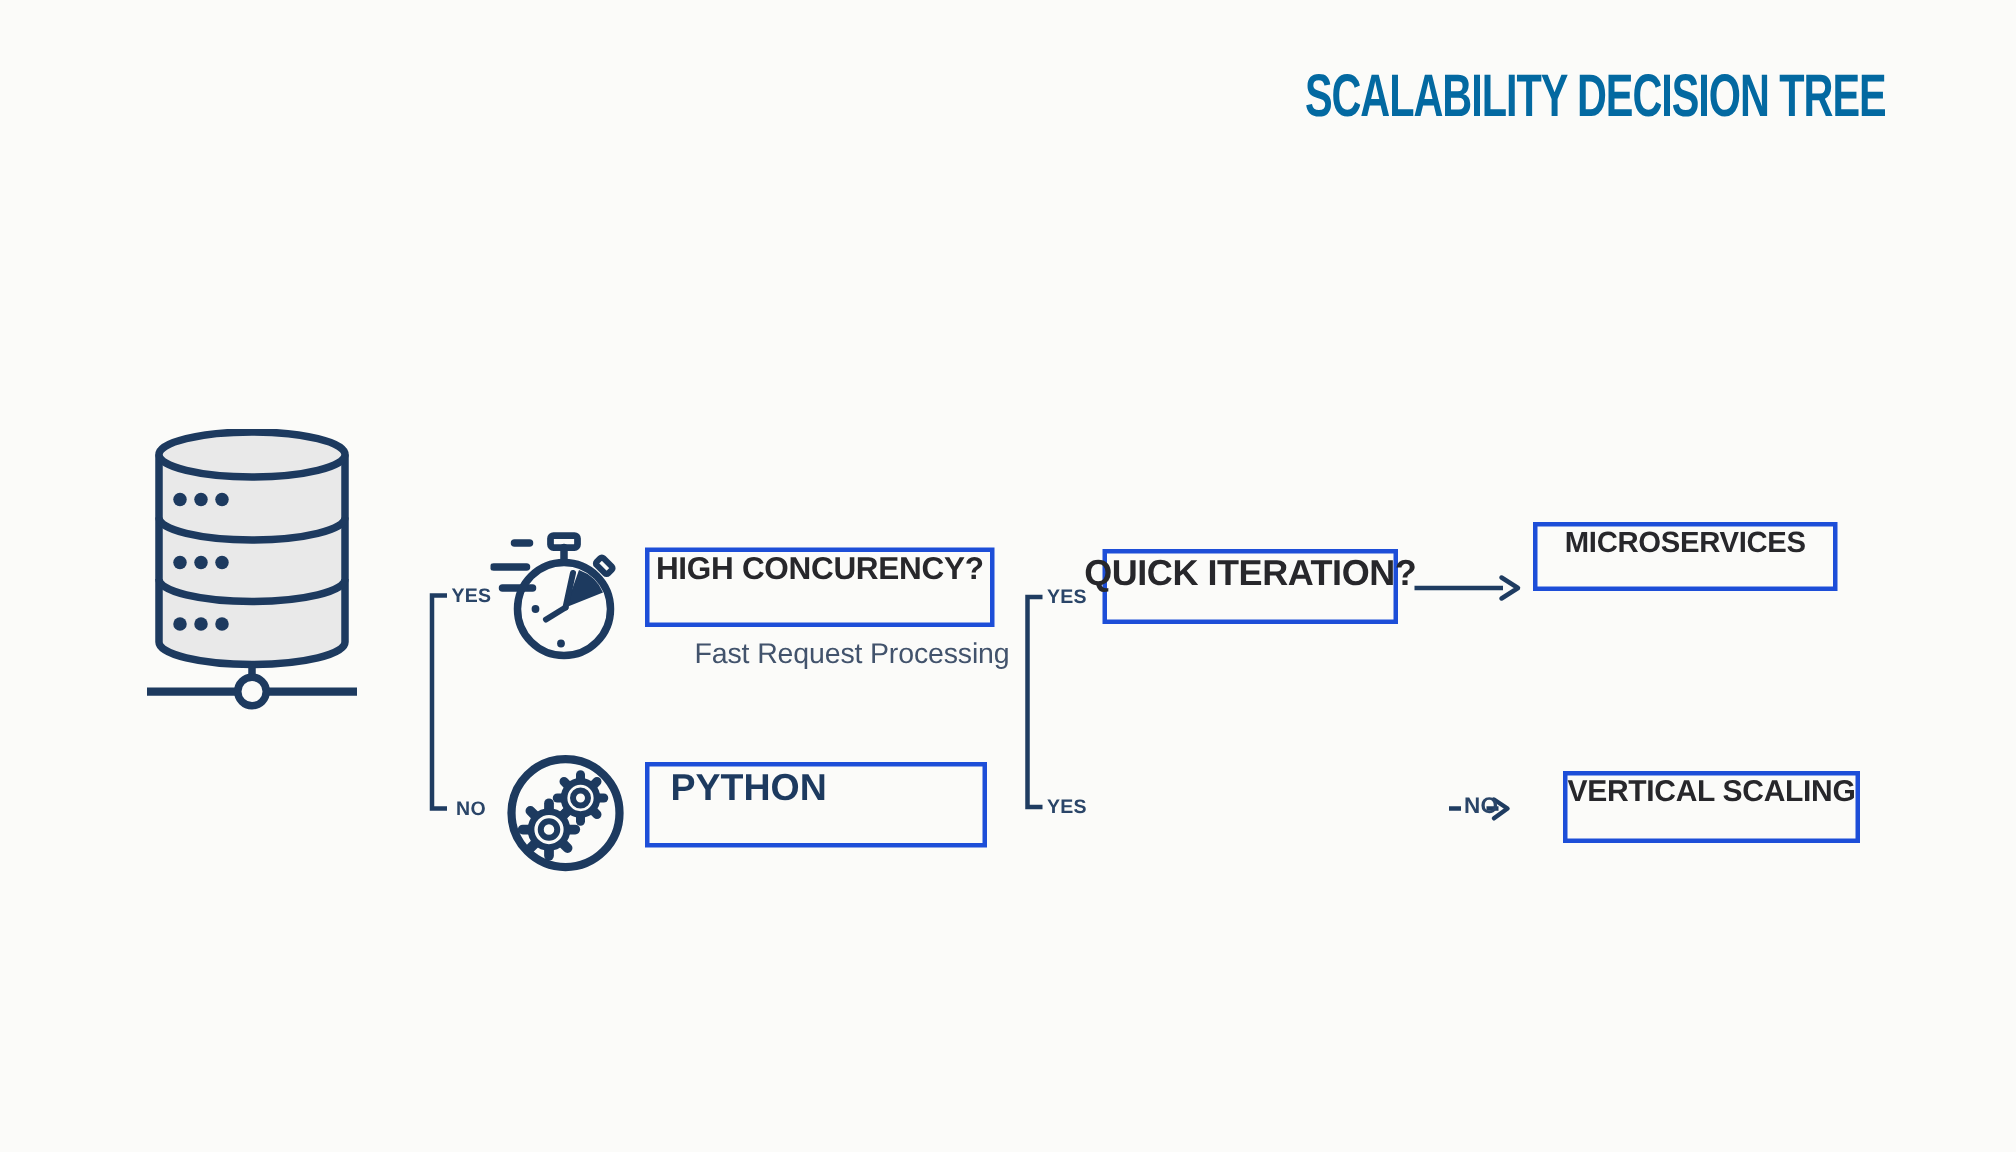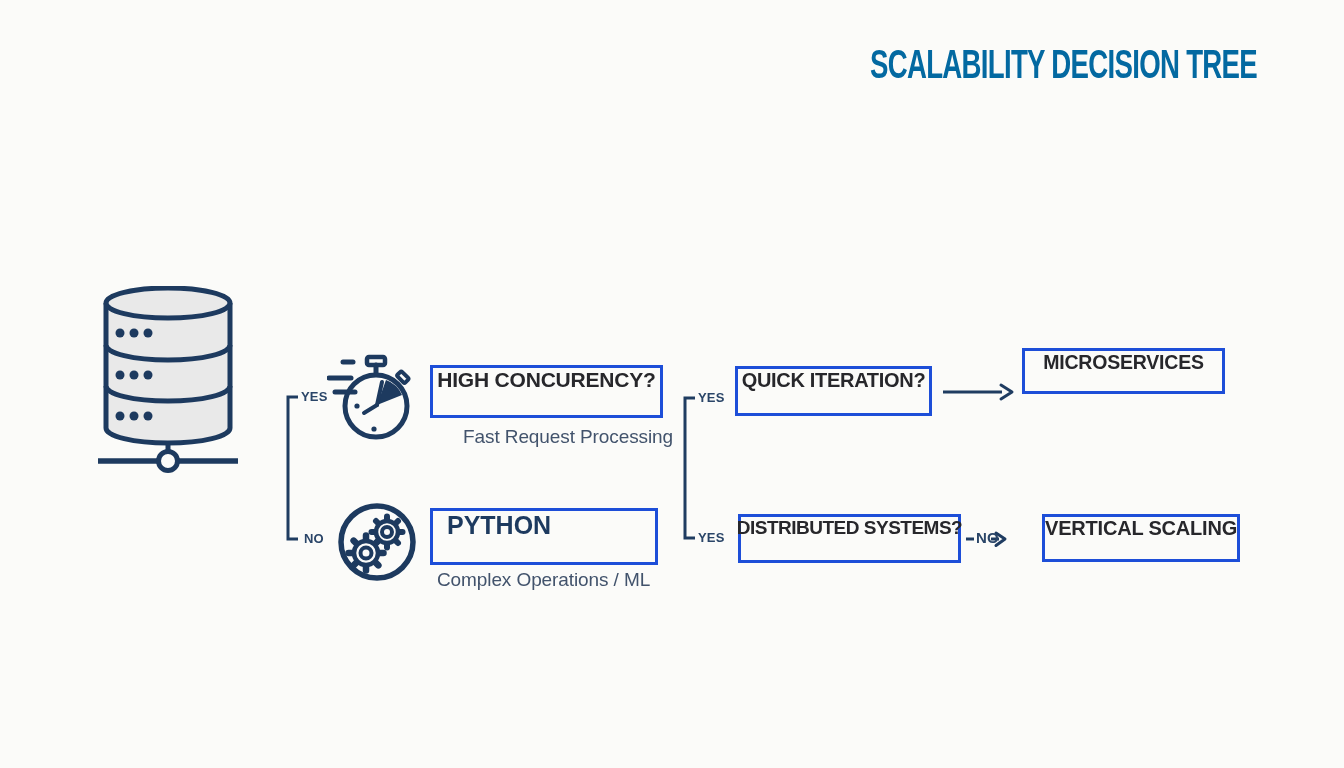--- a/index.html
+++ b/index.html
@@ -43,21 +43,21 @@
     display:flex;align-items:flex-start;justify-content:center;
     box-sizing:border-box;
     white-space:nowrap;
   }
   .node-label{
     color:#27272b;
     font-weight:700;
     letter-spacing:-0.2px;
   }
   .lbl-hc{font-size:21px;}
-  .lbl-qi{font-size:20px;letter-spacing:-0.3px;}
+  .lbl-qi{font-size:24px;letter-spacing:-0.3px;}
   .lbl-ms{font-size:19.5px;}
   .lbl-ds{font-size:19px;letter-spacing:-0.5px;}
   .lbl-vs{font-size:20px;letter-spacing:-0.2px;}
   .node-box.align-left{justify-content:flex-start;padding-left:14px;}
   .lbl-py{color:#1d3a5f;font-size:25px;letter-spacing:0;}
   .node-subtitle{
     position:absolute;
     color:#42536c;
     font-size:19px;font-weight:400;line-height:22px;
     letter-spacing:-0.1px;
@@ -171,36 +171,32 @@
       <path d="M29,40 L29,33.5"></path>
         <path d="M36.8,43.2 L41.4,38.6"></path>
     </g>
     <circle cx="29" cy="51" r="12" fill="#fbfbf9" stroke="#1d3a5f" stroke-width="4.5"></circle>
     <circle cx="29" cy="51" r="5.5" fill="#fbfbf9" stroke="#1d3a5f" stroke-width="4"></circle>
   </svg>
 
   <div class="node-box align-left" style="left:430px;top:508px;width:228px;height:57px;">
     <span class="node-label lbl-py">PYTHON</span>
   </div>
-  <div class="node-subtitle" style="left:437px;top:569px;">Complex Operations / ML</div>
 
   <div class="branch-label" style="left:698px;top:390px;">YES</div>
   <div class="branch-label" style="left:698px;top:530px;">YES</div>
 
   <div class="node-box" style="left:735px;top:366px;width:197px;height:50px;">
     <span class="node-label lbl-qi">QUICK ITERATION?</span>
   </div>
 
   <div class="node-box" style="left:1022px;top:348px;width:203px;height:46px;">
     <span class="node-label lbl-ms">MICROSERVICES</span>
   </div>
 
-  <div class="node-box" style="left:738px;top:514px;width:223px;height:49px;">
-    <span class="node-label lbl-ds">DISTRIBUTED SYSTEMS?</span>
-  </div>
 
   <div class="inline-no">NO</div>
 
   <div class="node-box" style="left:1042px;top:514px;width:198px;height:48px;">
     <span class="node-label lbl-vs">VERTICAL SCALING</span>
   </div>
 
 </div>
 
 </body></html>

